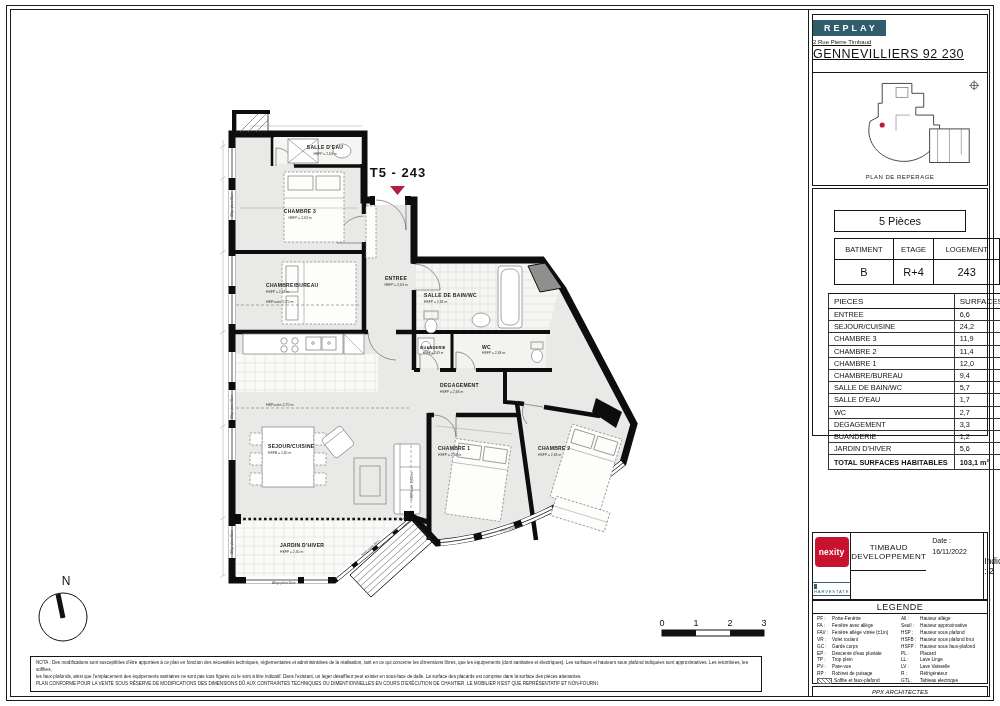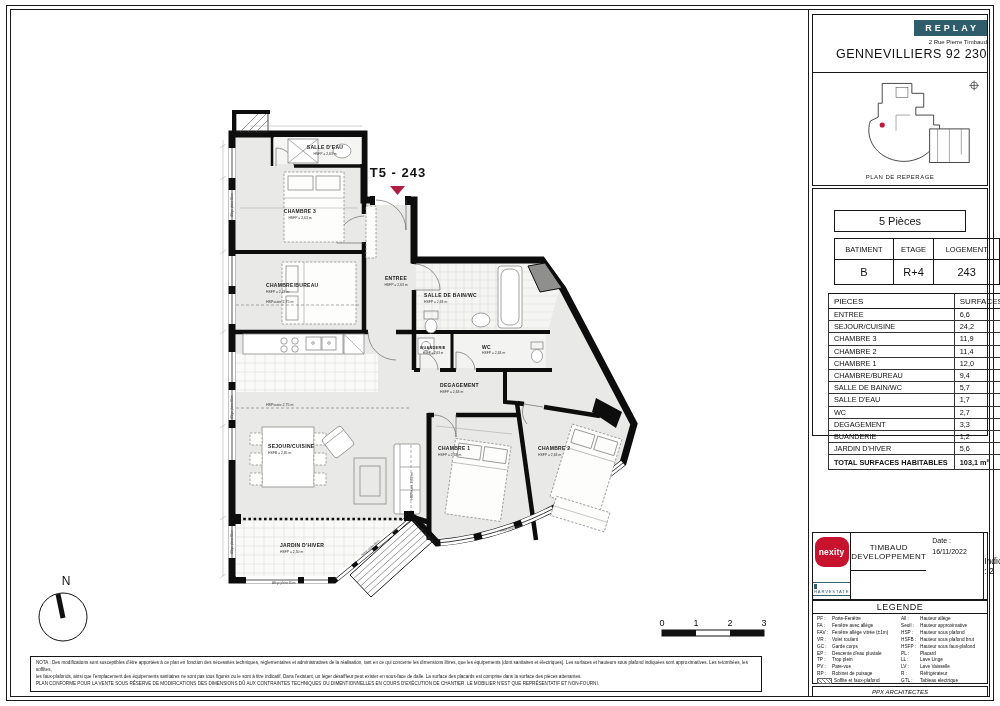--- a/index.html
+++ b/index.html
@@ -4,21 +4,21 @@
 <style>
   html,body{margin:0;padding:0;background:#fff;}
   .sheet{position:relative;width:1000px;height:706px;background:#fff;overflow:hidden;
          font-family:"Liberation Sans",sans-serif;color:#111;}
   .frame-outer{position:absolute;left:6px;top:5px;right:6px;bottom:5px;border:1.6px solid #1a1a1a;}
   .frame-inner{position:absolute;left:10px;top:9px;right:10px;bottom:9px;border:0.8px solid #1a1a1a;}
   .vdivider{position:absolute;left:808px;top:9px;width:1px;height:688px;background:#1a1a1a;}
   .plan-layer{position:absolute;left:0;top:0;width:1000px;height:706px;}
   
   .sb{position:absolute;background:#fff;border:1.1px solid #161616;box-sizing:border-box;}
-  .b1{left:812px;top:14px;width:176px;height:66px;text-align:right;}
+  .b1{left:812px;top:14px;width:176px;height:66px;text-align:left;text-decoration:underline;}
   .replay{display:inline-block;margin-top:5px;background:#305d6b;color:#fff;font-size:9px;
           font-weight:bold;letter-spacing:3px;padding:3px 8px 3px 11px;}
   .addr{font-size:6px;margin-top:3px;color:#222;}
   .city{font-size:12.5px;margin-top:2px;letter-spacing:0.5px;}
   .b2{left:812px;top:72px;width:176px;height:114px;}
   .b2 svg{display:block;}
   .repcap{position:absolute;left:0;right:0;bottom:5px;text-align:center;font-size:6px;letter-spacing:0.5px;color:#222;}
   .bA{left:812px;top:188px;width:176px;height:248px;padding:16px;}
   .titlebox{margin:5px 5px 0 5px;border:1.1px solid #161616;height:20px;line-height:20px;
             text-align:center;font-size:11px;}
@@ -28,21 +28,21 @@
   .battab .hd td{font-size:7.5px;height:18px;}
   .battab .vl td{font-size:11px;height:22px;}
   .surftab{width:176px;margin:8px 0 0 -1.1px;font-size:7.3px;}
   .surftab td{border:0.6px solid #333;padding:0 0 0 5px;height:11.2px;}
   .surftab td.v{width:42px;}
   .surftab tr.hd td{font-size:8px;height:14px;border-bottom:1px solid #161616;border-top:1.1px solid #161616;}
   .surftab tr.tot td{font-weight:bold;height:14px;border-top:1.2px solid #161616;font-size:7.3px;}
   .bB{left:812px;top:532px;width:176px;height:68px;display:flex;}
   .bB .logos{width:55px;border-right:1px solid #161616;display:flex;flex-direction:column;
              align-items:center;justify-content:space-between;padding:4px 0 3px 0;box-sizing:border-box;}
-  .nexity{width:34px;height:30px;background:#c8132e;border-radius:9px;color:#fff;display:flex;
+  .nexity{width:34px;height:30px;background:#c8132e;border-radius:4px;color:#fff;display:flex;
           align-items:center;justify-content:center;font-size:8.5px;font-weight:bold;letter-spacing:0.2px;}
   .harv{font-size:4.2px;letter-spacing:0.8px;color:#36606e;border-top:0.5px solid #36606e;
         border-bottom:0.5px solid #36606e;padding:1px 1px;}
   .harvflag{display:inline-block;width:3px;height:5px;background:#36606e;margin-right:2px;vertical-align:middle;}
   .bB .rt{flex:1;display:flex;}
   .devname{height:37px;border-bottom:1px solid #161616;display:flex;align-items:center;justify-content:center;
            font-size:8px;letter-spacing:0.3px;text-align:center;}
   .bB .btm{flex:1;display:flex;}
   .datec{width:58px;border-right:1px solid #161616;font-size:7px;padding:3px 0 0 6px;box-sizing:border-box;line-height:1.5;}
   .indc{flex:1;display:flex;align-items:center;justify-content:center;font-size:8.5px;}

